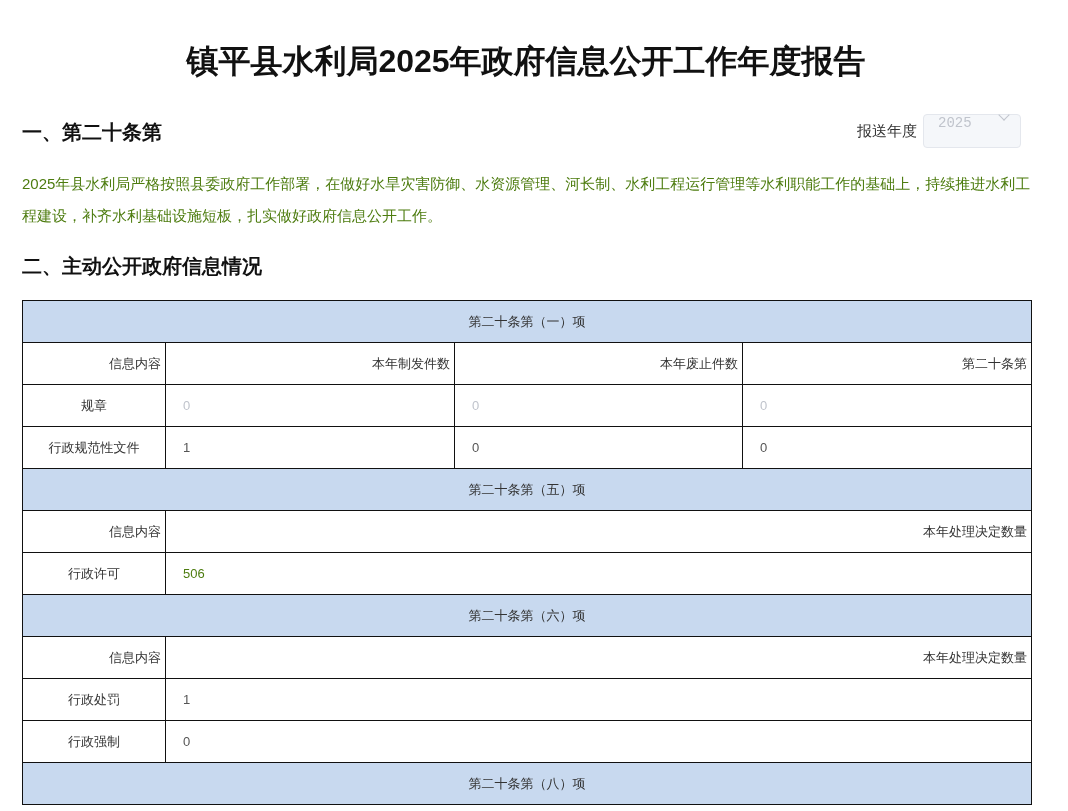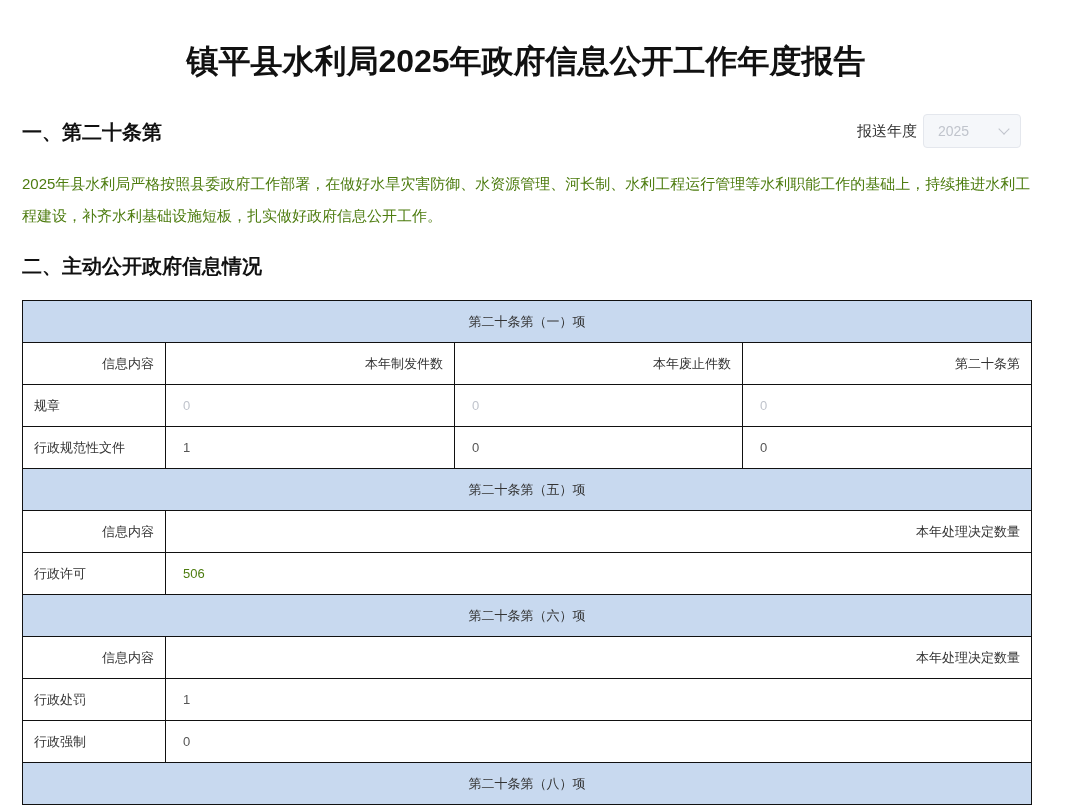--- a/index.html
+++ b/index.html
@@ -50,26 +50,26 @@
       margin-right: 6px;
     }
     .year-select {
       width: 98px;
       height: 34px;
       box-sizing: border-box;
       border: 1px solid #e4e7ed;
       border-radius: 4px;
       background: #f5f7fa;
       display: flex;
-      align-items: center;
       justify-content: space-between;
       padding: 0 12px 0 14px;
       color: #c0c4cc;
       font-size: 14px;
       cursor: not-allowed;
+      font-family: Liberation Mono, monospace;
     }
     .chevron {
       width: 7px;
       height: 7px;
       border-right: 1px solid #c0c4cc;
       border-bottom: 1px solid #c0c4cc;
       transform: rotate(45deg);
       margin-top: -4px;
     }
     .summary {
@@ -87,29 +87,29 @@
       top: 300px;
       width: 1009px;
       border-collapse: collapse;
       table-layout: fixed;
       font-size: 13px;
     }
     .report-table td {
       border: 1px solid #111;
       height: 42px;
       box-sizing: border-box;
-      padding: 11px;
+      padding: 4px;
       color: #333;
     }
     .report-table tr.group td {
       background: #c8d9ef;
       text-align: center;
     }
     .report-table td.label {
-      text-align: left;
+      text-align: center;
     }
     .report-table td.head {
       text-align: right;
       margin-top: 8px;
     }
     .report-table td.val {
       padding-left: 17px;
       color: #4d7c0f;
     }
     .report-table td.val.disabled {

